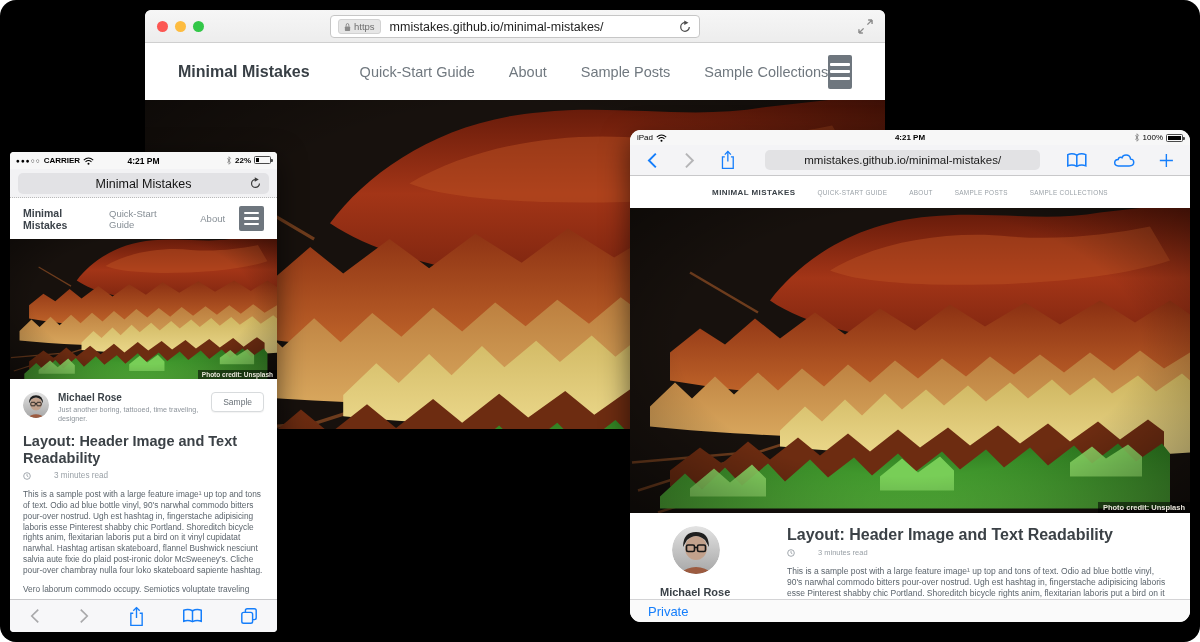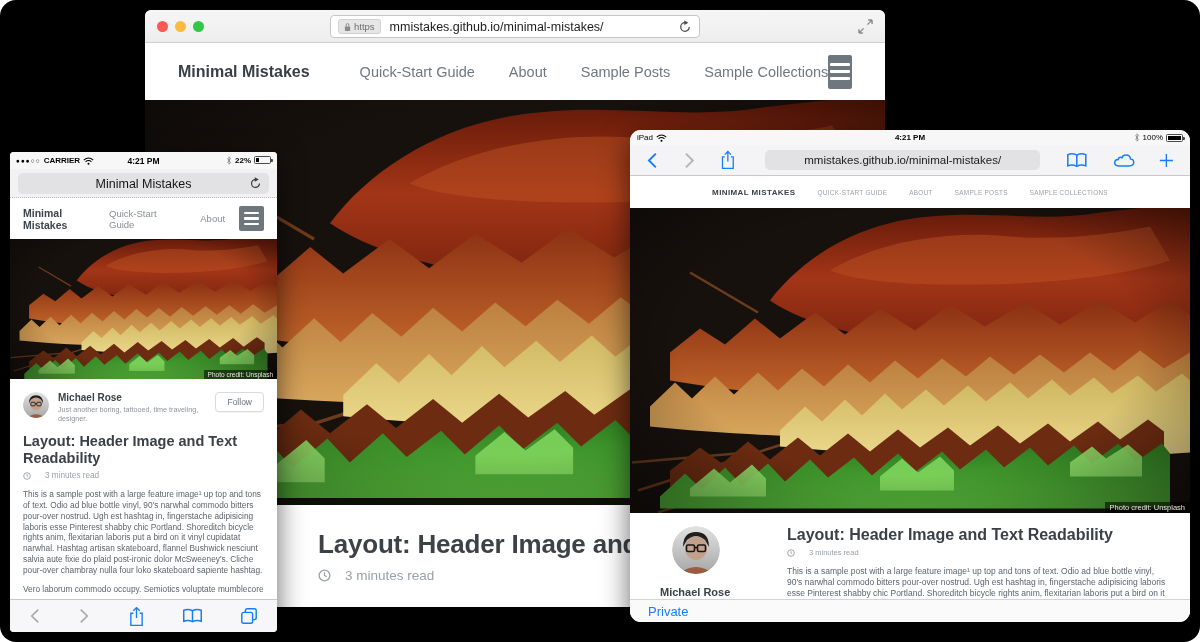--- a/index.html
+++ b/index.html
@@ -3,44 +3,44 @@
 <meta charset="utf-8">
 <style>
   html,body{margin:0;padding:0;background:#ffffff;}
   *{box-sizing:border-box;font-family:"Liberation Sans",sans-serif;}
   .canvas{position:relative;width:1200px;height:642px;background:#000;border-radius:16px;overflow:hidden;}
   .win{position:absolute;background:#fff;overflow:hidden;box-shadow:0 8px 28px rgba(0,0,0,.6);}
   .ic{display:inline-block;vertical-align:middle;}
   svg{display:block;}
   .hero{position:relative;width:100%;overflow:hidden;background:#17110d;}
   .hero svg.leaf{position:absolute;inset:0;width:100%;height:100%;}
-  .credit{position:absolute;right:0;bottom:0;background:rgba(0,0,0,.55);color:#e8e4da;font-size:9px;padding:2px 6px;font-weight:normal;}
+  .credit{position:absolute;right:0;bottom:0;background:rgba(0,0,0,.55);color:#e8e4da;font-size:9px;padding:2px 6px;font-weight:bold;}
 
   
-  #win-desktop{left:145px;top:10px;width:740px;height:597px;z-index:1;border-radius:6px 6px 0 0;}
+  #win-desktop{left:145px;top:10px;width:740px;height:419px;z-index:1;border-radius:6px 6px 0 0;}
   .d-toolbar{height:33px;background:linear-gradient(#f6f6f6,#ededed);border-bottom:1px solid #cfcfcf;display:flex;align-items:center;padding:0 12px;position:relative;border-radius:6px 6px 0 0;}
   .dots{display:flex;gap:7px;}
   .dot{width:11px;height:11px;border-radius:50%;}
   .d-urlfield{position:absolute;left:185px;top:5px;width:370px;height:23px;background:#fff;border:1px solid #c6c6c6;border-radius:4px;display:flex;align-items:center;padding:0 7px;}
   .https-badge{display:flex;align-items:center;gap:3px;background:#e6e6e6;border:1px solid #d2d2d2;border-radius:3px;font-size:9.5px;color:#6e6e6e;padding:1px 5px;}
   .d-url{font-size:12.5px;color:#1d1d1d;margin-left:9px;white-space:nowrap;}
   .d-reload{margin-left:auto;}
   .d-expand{position:absolute;right:12px;top:9px;}
   .d-nav{height:57px;display:flex;align-items:center;padding:0 33px;background:#fff;}
   .d-brand{font-size:16px;font-weight:bold;color:#383f45;white-space:nowrap;}
   .d-links{display:flex;gap:34px;margin-left:50px;}
   .d-links span{font-size:14.5px;color:#70787f;white-space:nowrap;cursor:pointer;}
   .burger{margin-left:auto;background:#6e767e;border-radius:2px;display:flex;flex-direction:column;justify-content:center;align-items:center;gap:4px;}
   .burger i{display:block;background:#fff;border-radius:1px;}
   .burger.lg{width:34px;height:34px;} .burger.lg i{width:20px;height:3.2px;}
   .burger.sm{width:25px;height:25px;gap:3px;} .burger.sm i{width:15px;height:2.6px;}
   .d-hero{height:405px;}
   .d-article{padding:24px 0 0 173px;}
   .d-article h1{margin:0;font-size:26px;font-weight:bold;color:#3d4247;white-space:nowrap;letter-spacing:-.2px;}
-  .meta{display:flex;align-items:center;gap:14px;color:#9aa1a7;}
+  .meta{display:flex;align-items:center;gap:23px;color:#9aa1a7;}
   .d-article .meta{margin-top:8px;font-size:13.5px;}
   .d-article p{width:560px;margin:20px 0 0;font-size:15px;line-height:1.6;color:#5a646c;}
 
   
   #win-iphone{left:10px;top:152px;width:267px;height:480px;z-index:3;border-radius:4px;background:#fff;}
   .i-status{height:17px;background:#f7f7f7;display:flex;align-items:center;padding:0 6px;font-size:8.5px;color:#000;}
   .i-status .mid{position:absolute;left:0;right:0;text-align:center;font-weight:bold;font-size:8.5px;}
   .i-status{position:relative;}
   .sig{font-size:6.5px;letter-spacing:1px;}
   .carrier{font-weight:bold;margin-left:3px;font-size:8px;}
@@ -384,33 +384,33 @@
     <div class="i-author">
       <span class="av" style="display:block;width:26px;height:26px;">
         <svg width="26" height="26" viewBox="0 0 48 48">
             <use href="#avatar48"></use>
           </svg>
       </span>
       <span class="txt">
         <div class="nm">Michael Rose</div>
         <div class="bio">Just another boring, tattooed, time traveling, designer.</div>
       </span>
-      <button class="followbtn">Follow</button>
+      <button class="followbtn">Sample</button>
     </div>
 
     <h1 class="i-h1">Layout: Header Image and Text Readability</h1>
     <div class="meta i-meta">
       <svg class="ic" width="8" height="8" viewBox="0 0 14 14">
           <circle cx="7" cy="7" r="5.8" fill="none" stroke="#9aa1a7" stroke-width="1.6"></circle>
           <path d="M7,3.6 L7,7 L9.4,8.4" fill="none" stroke="#9aa1a7" stroke-width="1.5"></path>
         </svg>
       <span>3 minutes read</span>
     </div>
     <p class="i-p">This is a sample post with a large feature image¹ up top and tons of text. Odio ad blue bottle vinyl, 90's narwhal commodo bitters pour-over nostrud. Ugh est hashtag in, fingerstache adipisicing laboris esse Pinterest shabby chic Portland. Shoreditch bicycle rights anim, flexitarian laboris put a bird on it vinyl cupidatat narwhal. Hashtag artisan skateboard, flannel Bushwick nesciunt salvia aute fixie do plaid post-ironic dolor McSweeney's. Cliche pour-over chambray nulla four loko skateboard sapiente hashtag.</p>
-    <p class="i-p i-p2">Vero laborum commodo occupy. Semiotics voluptate mumblecore</p>
+    <p class="i-p i-p2">Vero laborum commodo occupy. Semiotics voluptate traveling</p>
 
     <div class="i-toolbar">
       <svg class="ic" width="12" height="18" viewBox="0 0 13 18">
           <polyline points="10,2 3,9 10,16" fill="none" stroke="#a9a9ab" stroke-width="1.8"></polyline>
         </svg>
       <svg class="ic" width="12" height="18" viewBox="0 0 13 18">
           <polyline points="3,2 10,9 3,16" fill="none" stroke="#a9a9ab" stroke-width="1.8"></polyline>
         </svg>
       <svg class="ic" width="17" height="21" viewBox="0 0 20 26">
           <g stroke="#157efb" stroke-width="1.7" fill="none">

